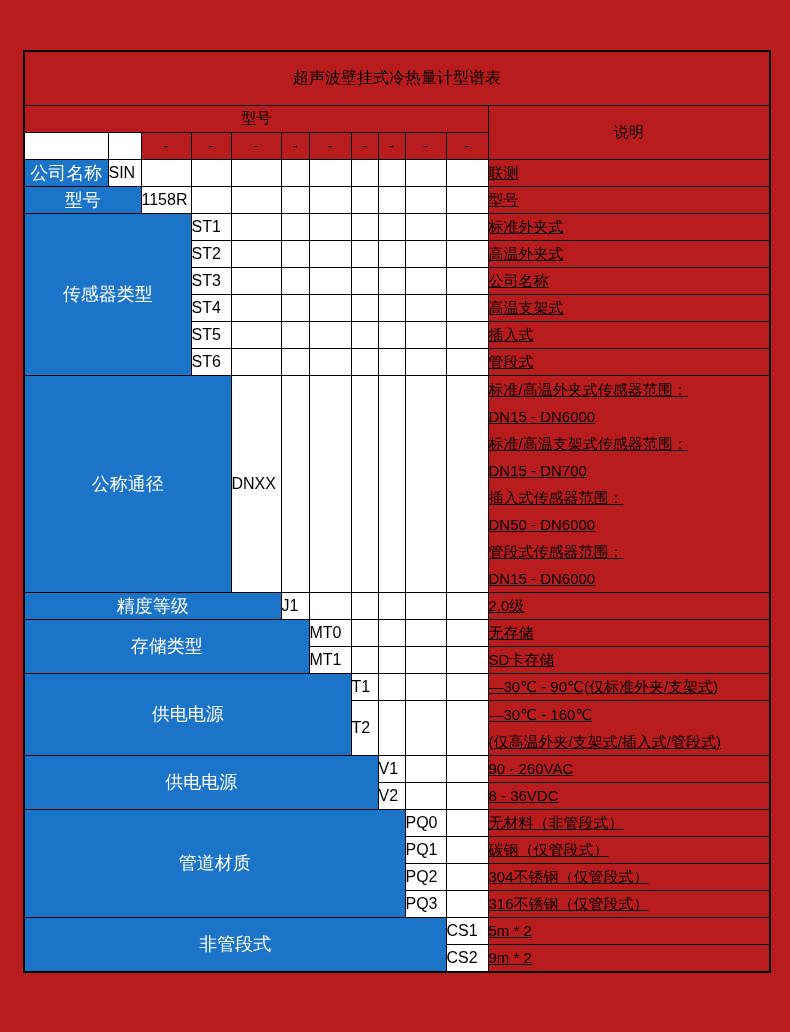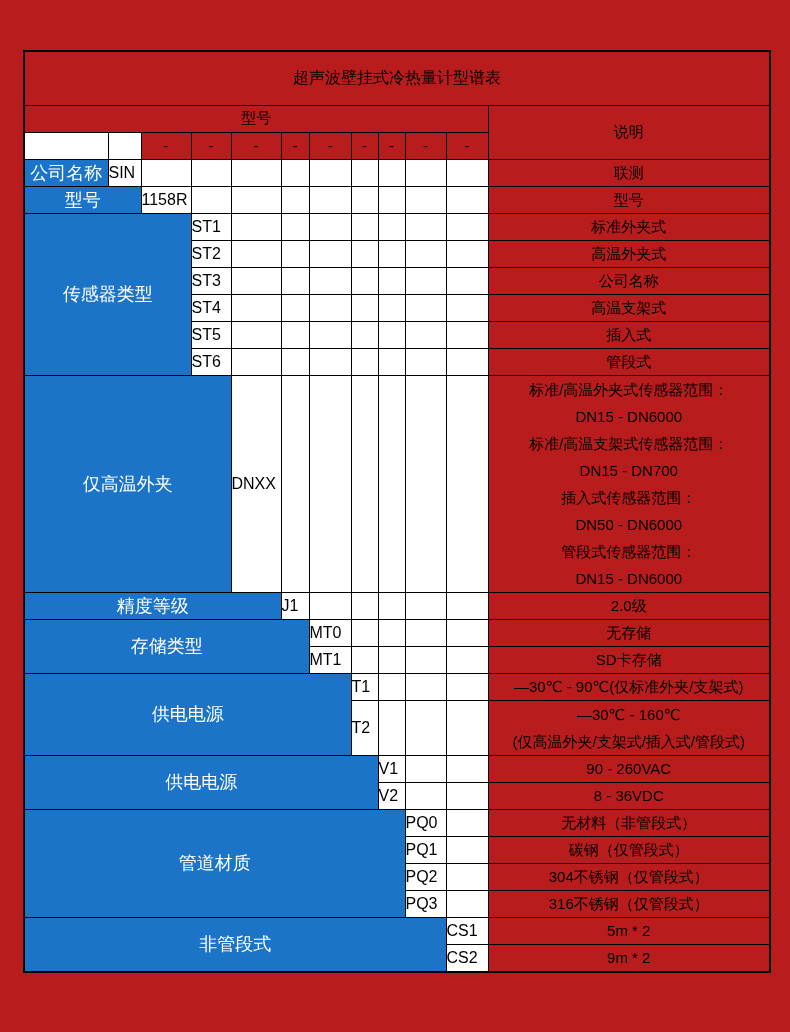--- a/index.html
+++ b/index.html
@@ -36,24 +36,24 @@
     text-align: center;
     font-size: 18px;
   }
   td.code {
     text-align: left;
     padding-left: 0;
     font-size: 16px;
     background: #ffffff;
   }
   td.desc {
-    text-align: center;
     font-size: 15px;
     white-space: pre-line;
     line-height: 26px;
+    text-decoration: underline;
   }
   td.desc.multi { line-height: 27px; }
   td.empty { background: #ffffff; }
 </style>
 </head>
 <body>
 
 <div class="canvas">
   <table class="spec">
     <colgroup>
@@ -186,21 +186,21 @@
           <td class="empty"></td>
           <td class="empty"></td>
           <td class="empty"></td>
           <td class="empty"></td>
           <td class="empty"></td>
           <td class="empty"></td>
       <td class="desc">管段式</td>
     </tr>
 
     <tr class="h216">
-      <td colspan="4" class="blue">仅高温外夹</td>
+      <td colspan="4" class="blue">公称通径</td>
       <td class="code">DNXX</td>
       <td class="empty"></td>
           <td class="empty"></td>
           <td class="empty"></td>
           <td class="empty"></td>
           <td class="empty"></td>
           <td class="empty"></td>
       <td class="desc multi">标准/高温外夹式传感器范围：
 DN15 - DN6000
 标准/高温支架式传感器范围：

